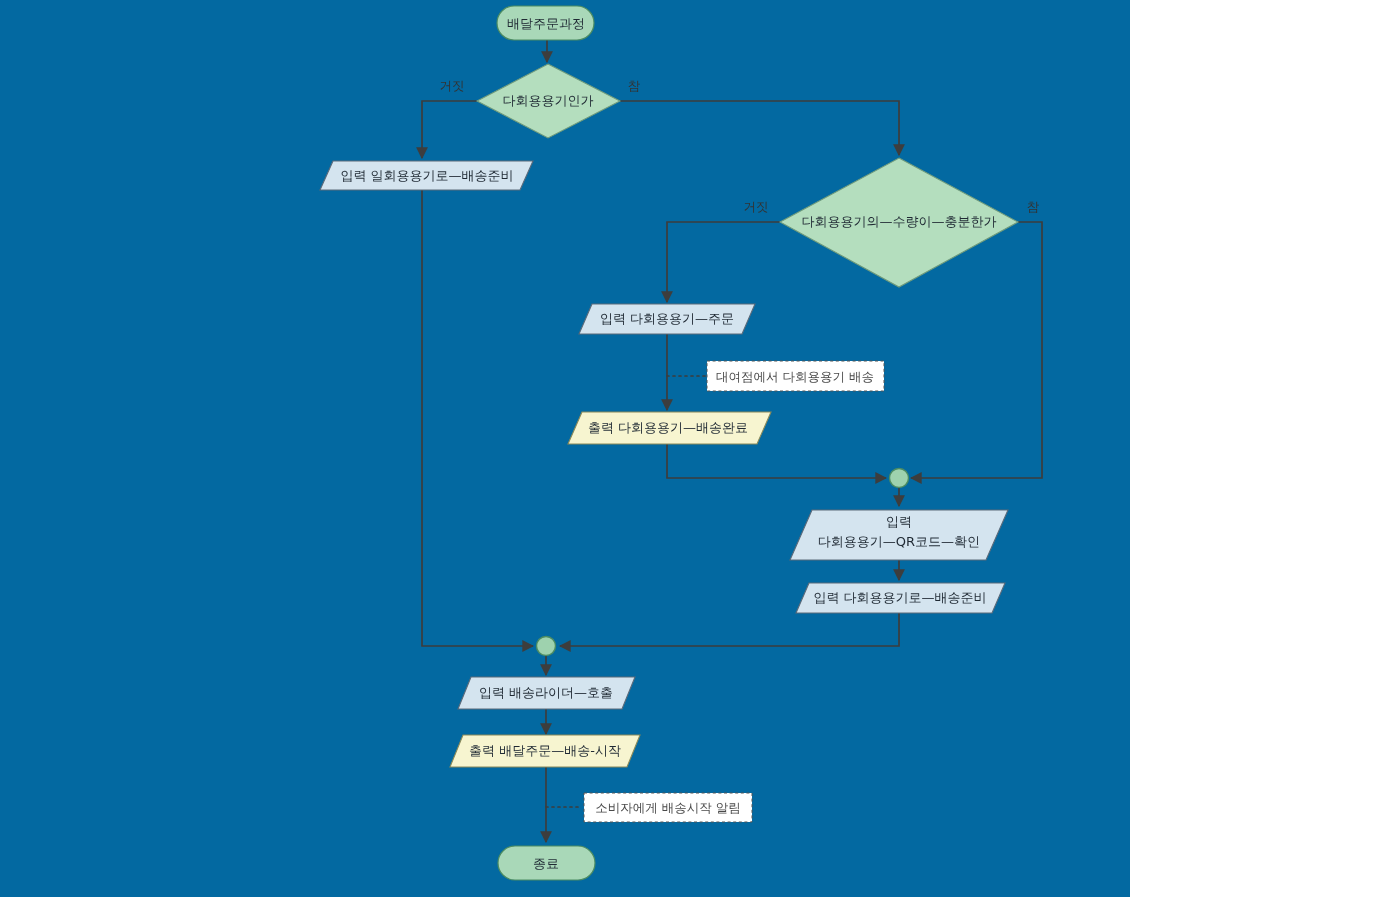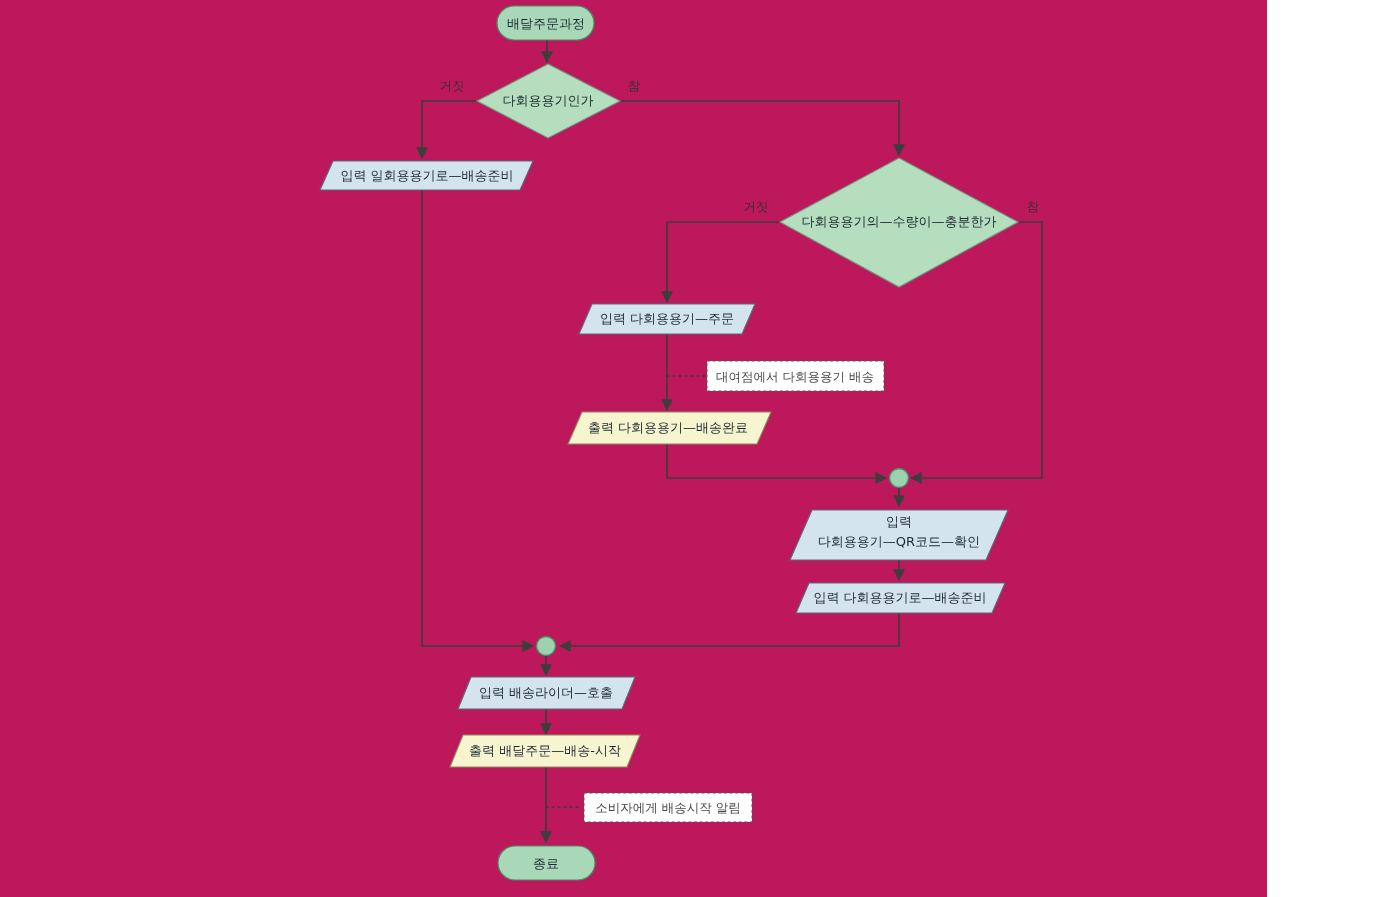--- a/index.html
+++ b/index.html
@@ -5,23 +5,23 @@
   html, body {
     margin: 0;
     padding: 0;
     background: #ffffff;
   }
   body {
     font-family: "DejaVu Sans", "Liberation Sans", sans-serif;
   }
   #canvas {
     position: relative;
-    width: 1267px;
+    width: 1130px;
     height: 897px;
-    background: #be185d;
+    background: #0369a1;
     overflow: hidden;
   }
   svg.flow {
     position: absolute;
     top: 0;
     left: 0;
     width: 1400px;
     height: 897px;
   }
   .node-text {

